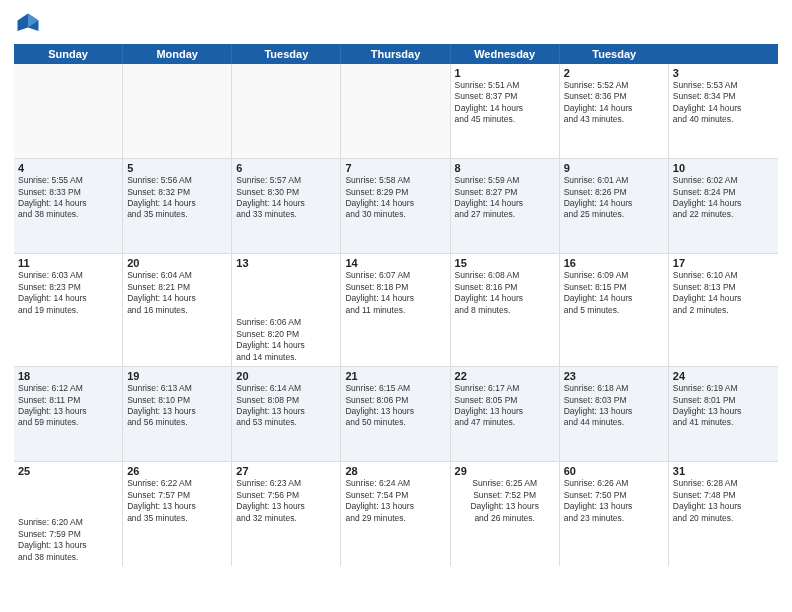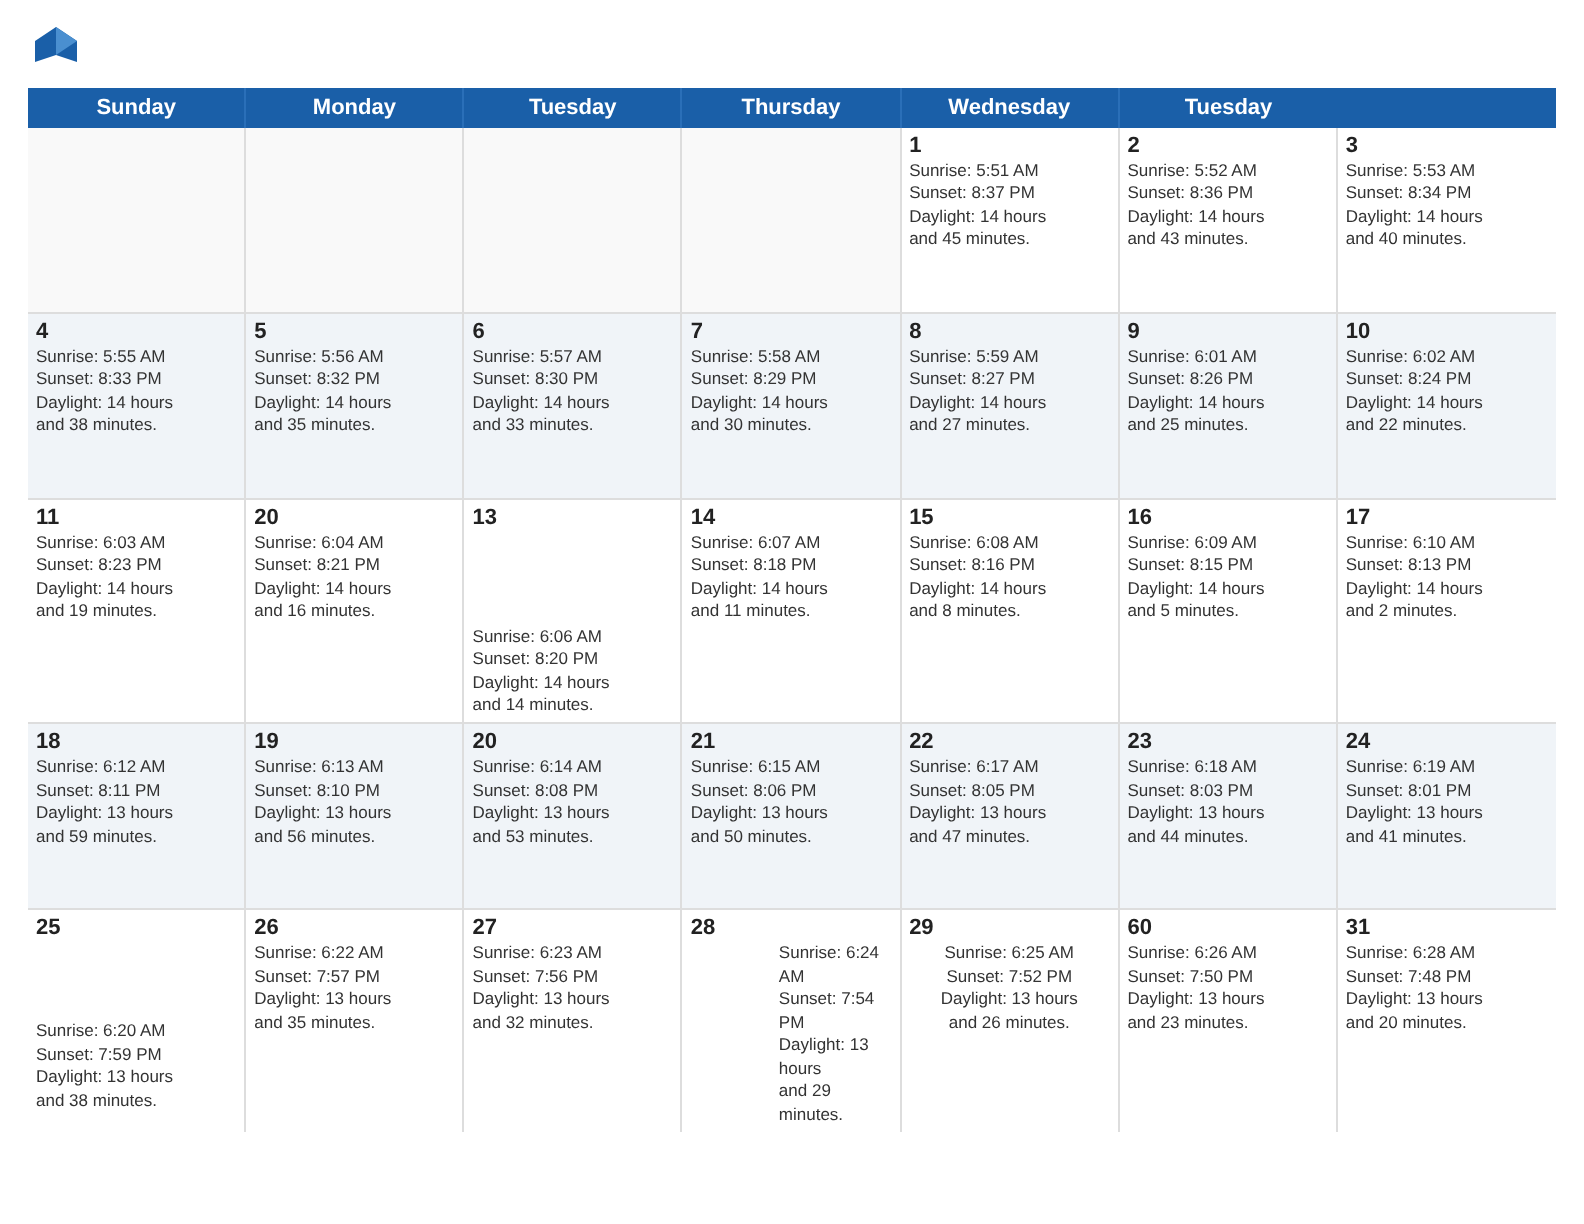--- a/index.html
+++ b/index.html
@@ -335,21 +335,21 @@
           </div>
           <div class="cal-cell">
             <span class="day-num">27</span>
             <div class="cell-text" style="white-space: pre-line;">Sunrise: 6:23 AM
 Sunset: 7:56 PM
 Daylight: 13 hours
 and 32 minutes.</div>
           </div>
           <div class="cal-cell">
             <span class="day-num">28</span>
-            <div class="cell-text" style="white-space: pre-line; margin-left: 44px;">Sunrise: 6:24 AM
+            <div class="cell-text" style="white-space: pre-line;">Sunrise: 6:24 AM
 Sunset: 7:54 PM
 Daylight: 13 hours
 and 29 minutes.</div>
           </div>
           <div class="cal-cell">
             <span class="day-num">29</span>
             <div class="cell-text" style="white-space: pre-line; text-align: center;">Sunrise: 6:25 AM
 Sunset: 7:52 PM
 Daylight: 13 hours
 and 26 minutes.</div>

